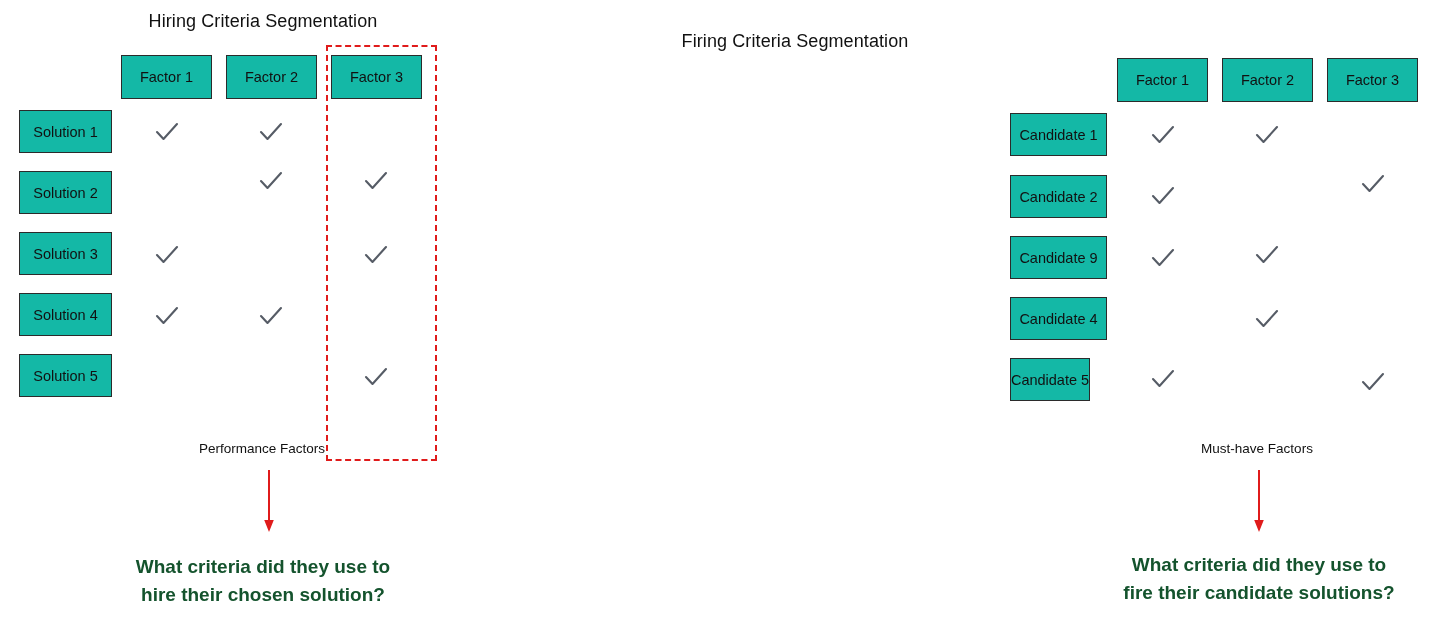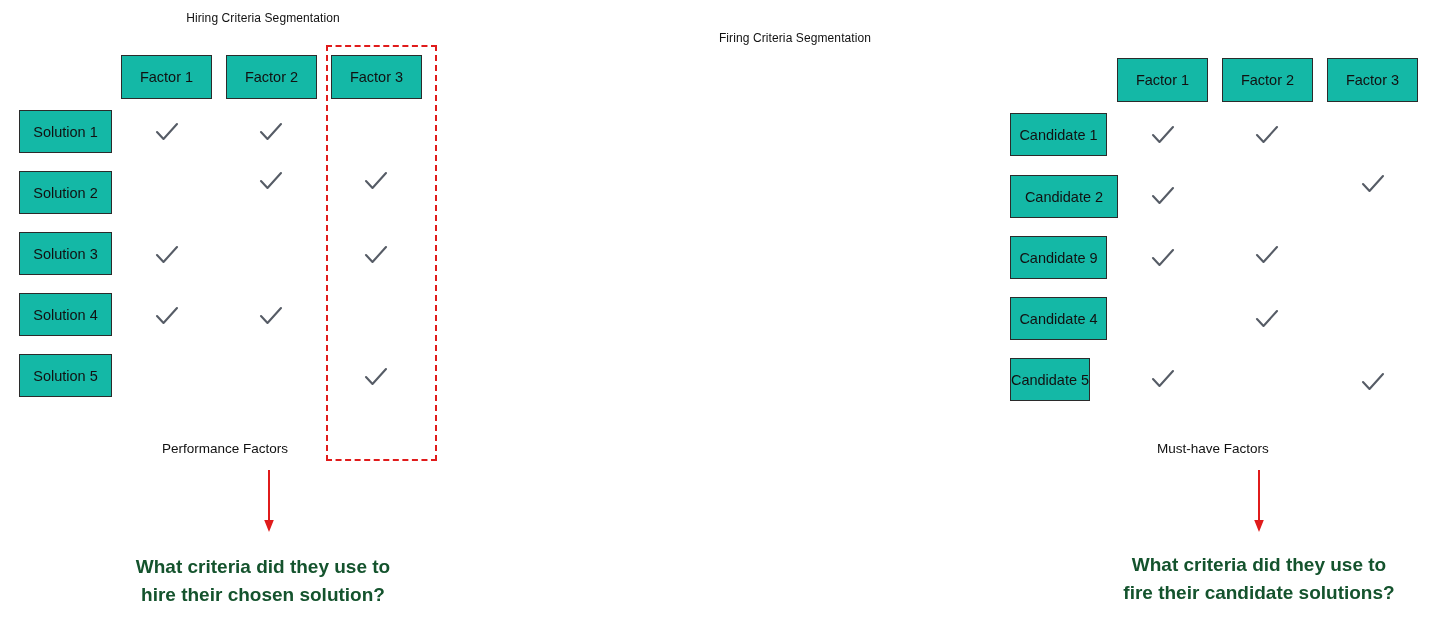--- a/index.html
+++ b/index.html
@@ -19,21 +19,21 @@
     height: 637px;
   }
   #panel-0 { left: 0px;    width: 490px; }
   #panel-1 { left: 490px;  width: 490px; }
   #panel-2 { left: 980px;  width: 476px; }
 
   .panel-title {
     position: absolute;
     top: 11px;
     text-align: center;
-    font-size: 12px;
+    font-size: 18px;
     color: #111111;
     white-space: nowrap;
     letter-spacing: 0.1px;
   }
 
   
   .box {
     position: absolute;
     border: 1.6px solid #2b2b2b;
     background: #14b8a6;
@@ -64,21 +64,21 @@
     background: transparent;
     pointer-events: none;
   }
 
   
   .factor-label {
     position: absolute;
     font-size: 13.5px;
     color: #111111;
     white-space: nowrap;
-    text-align: left;
+    text-align: center;
   }
 
   
   .arrow {
     position: absolute;
     width: 14px;
   }
   .arrow svg { display: block; }
 
   
@@ -176,21 +176,21 @@
 
 <div class="panel" id="panel-1">
 
   <div class="panel-title" style="left:180px; width:250px;margin-top:20px;">Firing Criteria Segmentation</div>
 
   <div class="box col-header" style="left:627px; top:58px; width:91px;">Factor 1</div>
   <div class="box col-header" style="left:732px; top:58px; width:91px;">Factor 2</div>
   <div class="box col-header" style="left:837px; top:58px; width:91px;">Factor 3</div>
 
   <div class="box row-header" style="left:520px; top:113px; width:97px;">Candidate 1</div>
-  <div class="box row-header" style="left:520px; top:175px; width:108px;">Candidate 2</div>
+  <div class="box row-header" style="left:520px; top:175px; width:97px;">Candidate 2</div>
   <div class="box row-header" style="left:520px; top:236px; width:97px;">Candidate 9</div>
   <div class="box row-header" style="left:520px; top:297px; width:97px;">Candidate 4</div>
   <div class="box row-header" style="left:520px; top:358px; width:80px;">Candidate 5</div>
 
   <span class="check" style="left:658px; top:120px;">
       <svg viewBox="0 0 30 30">
         <path d="M5 15 L11.5 22 L25 7" fill="none" stroke="#565c66" stroke-width="2.1" stroke-linecap="round" stroke-linejoin="round"></path>
       </svg>
     </span>
   <span class="check" style="left:762px; top:120px;">

